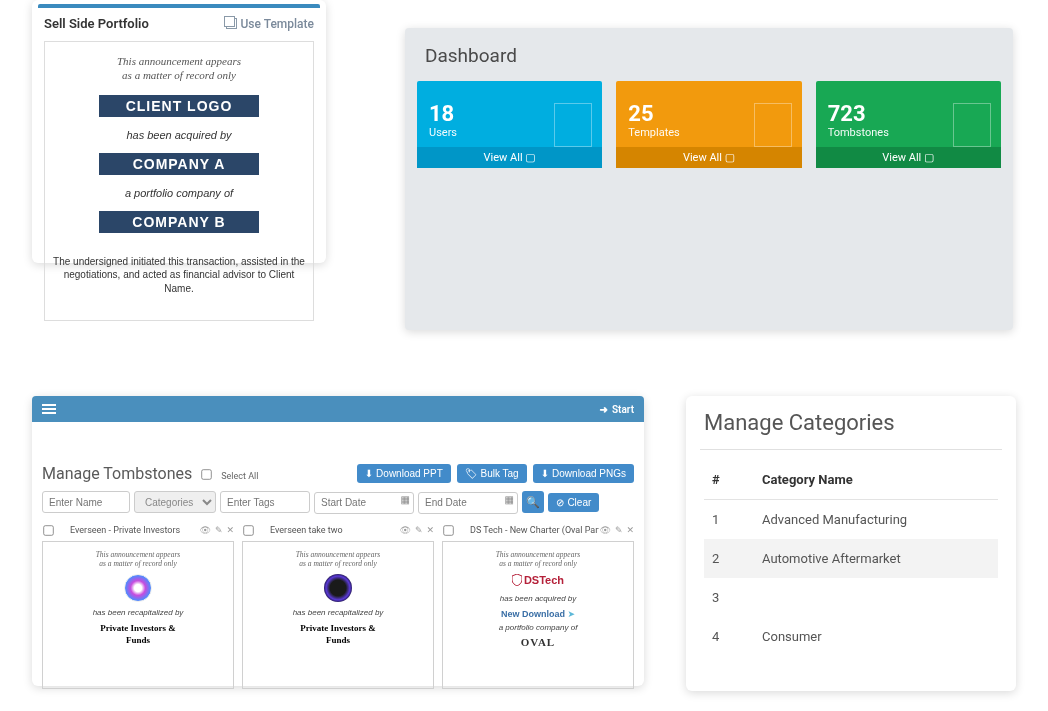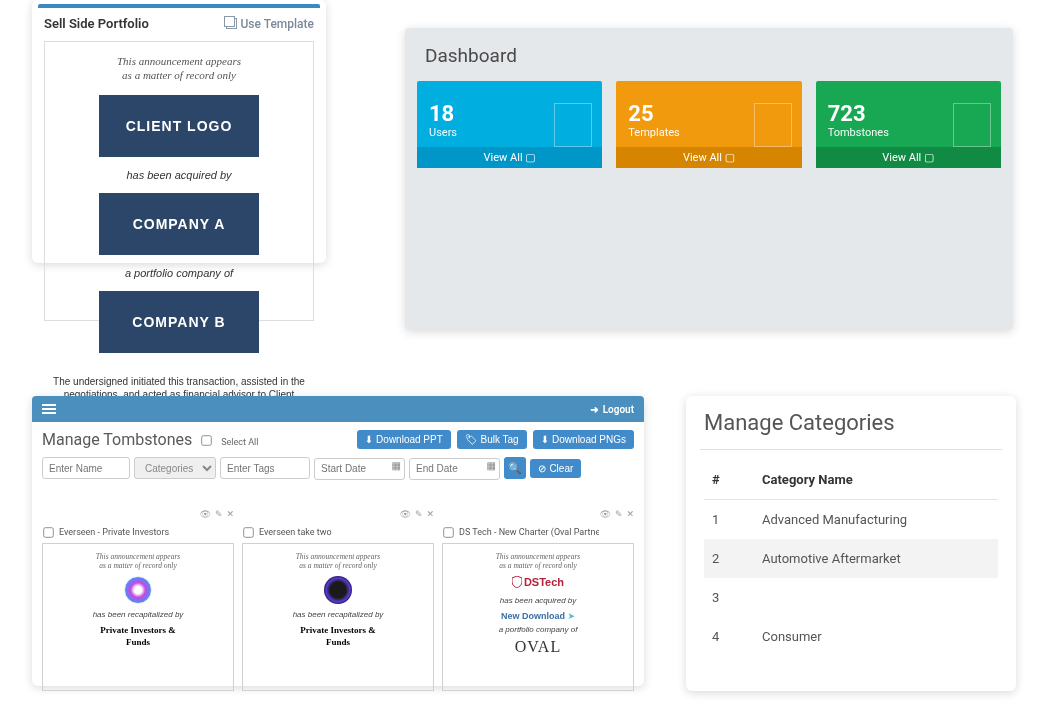--- a/index.html
+++ b/index.html
@@ -33,21 +33,21 @@
     border: 1px solid #ddd;
     text-align: center;
     font-family: "Times New Roman", serif;
     font-size: 11px;
     color: #444;
     height: 280px;
   }
   .tomb-italic { font-style: italic; font-size: 11px; line-height: 1.3; margin: 2px 0 8px 0; color: #555; }
   .tomb-banner {
     background: #2b4668; color: #fff; font-weight: 700; letter-spacing: 1px;
-    padding: 23px 10px; display: inline-block; min-width: 160px; margin: 4px 0; font-family: -apple-system, sans-serif; font-size: 14px;
+    padding: 3px 10px; display: inline-block; min-width: 160px; margin: 4px 0; font-family: -apple-system, sans-serif; font-size: 14px;
   }
   .tomb-small { font-family: -apple-system, sans-serif; font-size: 11px; color: #333; margin: 8px 0; font-style: italic; }
   .tomb-footer { font-family: -apple-system, sans-serif; font-size: 10px; line-height: 1.35; color: #333; margin-top: 18px; }
 
   
   #dashboard-card { left: 405px; top: 28px; width: 608px; height: 302px; background: #e5e8eb; border-radius: 4px; }
   #dashboard-card .dash-title { font-size: 19px; color: #4a4a4a; padding: 16px 20px 14px 20px; font-weight: 400; }
   .dash-row { display: flex; gap: 14px; padding: 0 12px; }
   .stat-card { flex: 1; border-radius: 2px; color: #fff; position: relative; height: 80px; display: flex; flex-direction: column; }
   .stat-card.blue   { background: #00aee0; }
@@ -61,51 +61,51 @@
   .stat-card.blue   .stat-foot { background: #0096c7; }
   .stat-card.orange .stat-foot { background: #d58500; }
   .stat-card.green  .stat-foot { background: #118a44; }
 
   
   #tombstones-card { left: 32px; top: 396px; width: 612px; height: 290px; }
   .navbar { background: #4a8fbd; color: #fff; height: 26px; display: flex; align-items: center; justify-content: space-between; padding: 0 10px; font-size: 11px; border-radius: 4px 4px 0 0; }
   .hamburger { width: 14px; height: 10px; display: flex; flex-direction: column; justify-content: space-between; cursor: pointer; }
   .hamburger span { height: 2px; background: #fff; }
   .logout { display: flex; align-items: center; gap: 4px; cursor: pointer; font-weight: 600; font-size: 10px; }
-  .mt-head { display: flex; justify-content: space-between; align-items: center; padding: 8px 10px; }
+  .mt-head { display: flex; justify-content: space-between; align-items: center; padding: 8px 10px; margin-top: 34px; }
   .mt-title { font-size: 16px; color: #5a5a5a; font-weight: 400; }
   .mt-select-all { font-size: 9px; color: #666; margin-left: 4px; }
   .mt-buttons { display: flex; gap: 6px; }
   .btn { background: #428bca; color: #fff; border: none; border-radius: 3px; padding: 4px 8px; font-size: 10px; cursor: pointer; display: inline-flex; align-items: center; gap: 3px; }
   .filters-row { display: flex; gap: 4px; padding: 0 10px 8px 10px; align-items: center; }
   .inp { border: 1px solid #ccc; border-radius: 3px; font-size: 10px; padding: 3px 6px; height: 22px; color: #888; }
   .inp.name { width: 88px; }
   .inp.cat  { width: 82px; }
   .inp.tags { width: 90px; }
   .date-wrap { position: relative; }
-  .inp.date { width: 91px; padding-right: 16px; }
+  .inp.date { width: 100px; padding-right: 16px; }
   .cal-ic { position: absolute; right: 4px; top: 3px; font-size: 10px; color: #888; pointer-events: none; }
   .icon-btn { background: #428bca; color: #fff; border: none; border-radius: 3px; width: 22px; height: 22px; font-size: 11px; cursor: pointer; }
   .tomb-grid { display: flex; gap: 8px; padding: 0 10px; }
   .tomb-item { flex: 1; min-width: 0; }
   .tomb-item-head { display: flex; align-items: center; justify-content: space-between; font-size: 9px; color: #555; padding: 2px 0 4px 0; }
-  .tomb-item-name { display: flex; align-items: center; gap: 4px; overflow: hidden; white-space: nowrap; text-overflow: ellipsis; margin-top: 36px; }
+  .tomb-item-name { display: flex; align-items: center; gap: 15px; overflow: hidden; white-space: nowrap; text-overflow: ellipsis; }
   .tomb-item-actions { display: flex; gap: 4px; color: #999; font-size: 9px; }
   .tomb-item-actions span { cursor: pointer; }
   .tomb-preview { border: 1px solid #d0d0d0; padding: 8px 4px; text-align: center; font-family: "Times New Roman", serif; font-size: 8px; color: #444; height: 148px; overflow: hidden; }
   .tomb-preview .tp-italic { font-style: italic; font-size: 7.5px; line-height: 1.2; color: #666; }
   .logo-circ { width: 28px; height: 28px; border-radius: 50%; margin: 6px auto; }
   .logo-circ.grad { background: radial-gradient(circle, #fff 20%, #c74bde 40%, #4b8cff 70%, #fff 90%); border: 1px solid #eee; }
   .logo-circ.dark { background: radial-gradient(circle, #1a1a1a 40%, #5a3ad6 60%, #000 80%); }
   .tp-txt { font-family: -apple-system, sans-serif; font-size: 8px; font-style: italic; margin: 6px 0; color: #444; }
   .tp-strong { font-family: "Times New Roman", serif; font-weight: 700; font-size: 9px; margin: 2px 0; color: #000; }
   .dstech { font-weight: 700; font-size: 11px; color: #b5213a; font-family: -apple-system, sans-serif; display: inline-flex; align-items: center; gap: 2px; }
   .shield { width: 10px; height: 12px; display: inline-block; }
   .newcharter { font-weight: 700; font-size: 9px; color: #3a6fa6; font-family: -apple-system, sans-serif; }
-  .oval { font-weight: 400; font-size: 16px; font-family: "Times New Roman", serif; letter-spacing: 1px; color: #333; }
+  .oval { font-weight: 700; font-size: 11px; font-family: "Times New Roman", serif; letter-spacing: 1px; color: #333; }
 
   
   #categories-card { left: 686px; top: 396px; width: 330px; height: 295px; overflow: hidden; }
   #categories-card .cat-title { font-size: 22px; color: #555; font-weight: 400; padding: 14px 18px; }
   #categories-card .cat-divider { border-top: 1px solid #e0e0e0; margin: 0 14px; }
   .cat-table { padding: 10px 18px 0 18px; }
   .cat-row { display: flex; padding: 12px 8px; font-size: 13px; color: #555; }
   .cat-row.header { font-weight: 700; color: #333; border-bottom: 1px solid #e3e3e3; }
   .cat-row:nth-child(3) { background: #f3f3f3; }
   .cat-col-num { width: 50px; }
@@ -172,21 +172,21 @@
 
 <div id="tombstones-card" class="card">
   <div class="navbar">
     <div class="hamburger">
         <span></span>
         <span></span>
         <span></span>
       </div>
     <div class="logout">
       <span>➜</span>
-      <span>Logout</span>
+      <span>Start</span>
     </div>
   </div>
   <div class="mt-head">
     <div>
       <span class="mt-title">Manage Tombstones</span>
       <input type="checkbox" style="vertical-align: middle; margin-left: 4px; transform: scale(0.8);">
       <span class="mt-select-all">Select All</span>
     </div>
     <div class="mt-buttons">
       <button class="btn">

